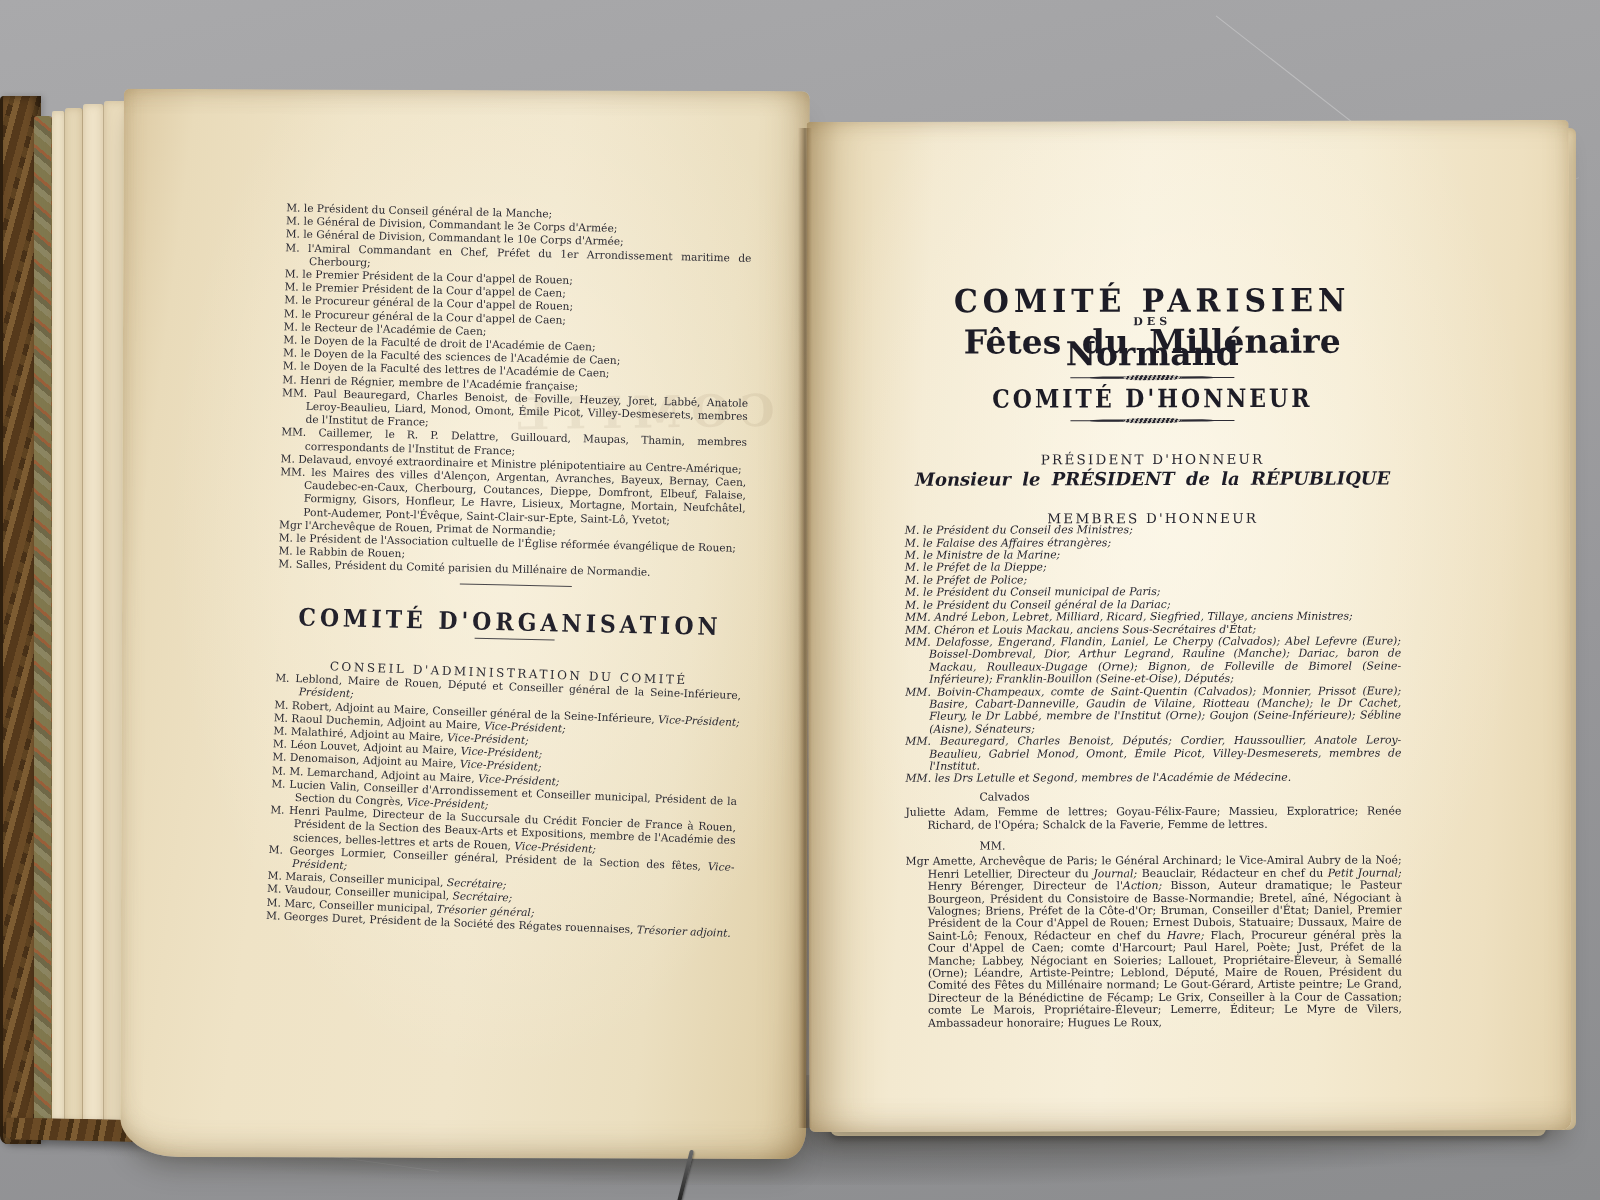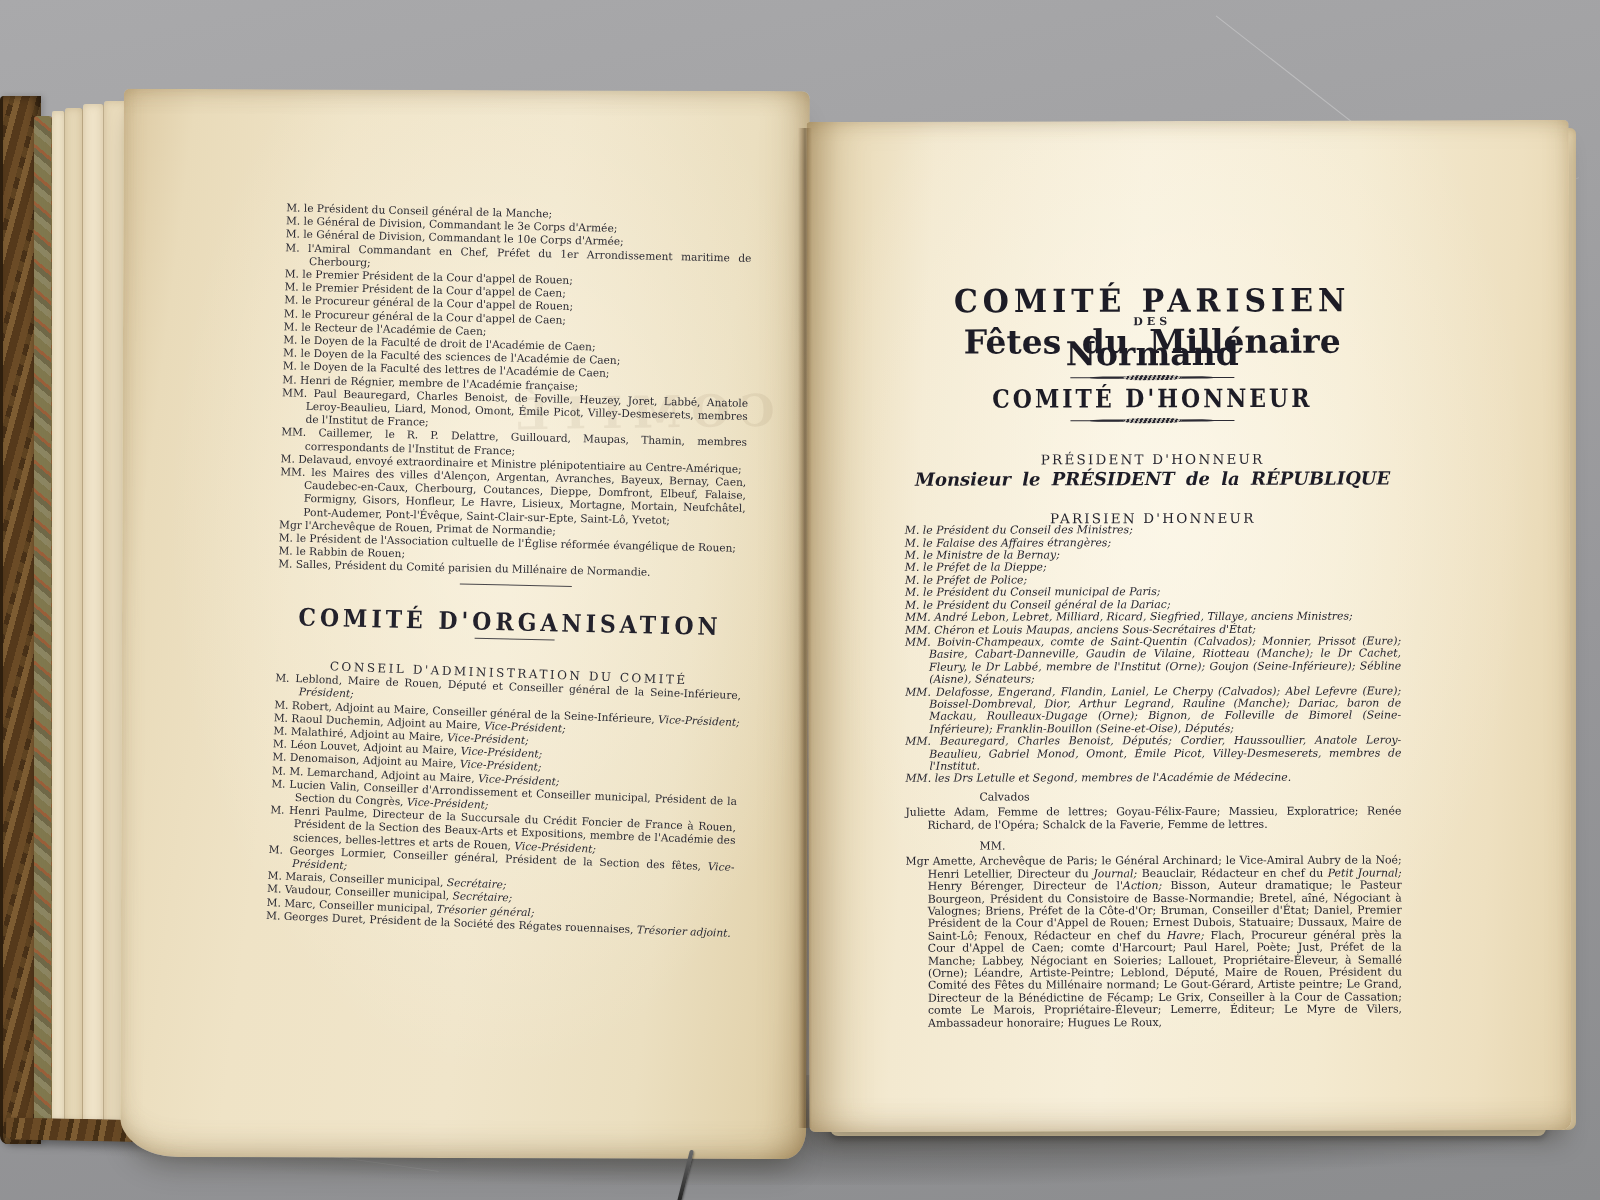--- a/index.html
+++ b/index.html
@@ -194,34 +194,34 @@
           <span class="l"></span>
         </div>
         <h2 class="rp-honneur"><span>COMITÉ D'HONNEUR</span></h2>
         <div class="orn">
           <span class="l"></span>
           <span class="k"></span>
           <span class="l"></span>
         </div>
         <h4 class="rp-sub"><span>PRÉSIDENT D'HONNEUR</span></h4>
         <div class="rp-pres"><span>Monsieur le PRÉSIDENT de la RÉPUBLIQUE</span></div>
-        <h4 class="rp-sub mem"><span>PARISIEN D'HONNEUR</span></h4>
+        <h4 class="rp-sub mem"><span>MEMBRES D'HONNEUR</span></h4>
         <ul class="plain members">
 
         <li><span>M. le Président du Conseil des Ministres;</span></li>
             <li><span>M. le Falaise des Affaires étrangères;</span></li>
-            <li><span>M. le Ministre de la Bernay;</span></li>
+            <li><span>M. le Ministre de la Marine;</span></li>
             <li><span>M. le Préfet de la Dieppe;</span></li>
             <li><span>M. le Préfet de Police;</span></li>
             <li><span>M. le Président du Conseil municipal de Paris;</span></li>
             <li><span>M. le Président du Conseil général de la Dariac;</span></li>
             <li><span>MM. André Lebon, Lebret, Milliard, Ricard, Siegfried, Tillaye, anciens Ministres;</span></li>
-            <li><span>MM. Chéron et Louis Maupas, anciens Sous-Secrétaires d'État;</span></li>
+            <li><span>MM. Chéron et Louis Mackau, anciens Sous-Secrétaires d'État;</span></li>
+            <li><span>MM. Delafosse, Engerand, Flandin, Laniel, Le Cherpy (Calvados); Abel Lefevre (Eure); Boissel-Dombreval, Dior, Arthur Legrand, Rauline (Manche); Dariac, baron de Mackau, Roulleaux-Dugage (Orne); Bignon, de Folleville de Bimorel (Seine-Inférieure); Franklin-Bouillon (Seine-et-Oise), Députés;</span></li>
             <li><span>MM. Boivin-Champeaux, comte de Saint-Quentin (Calvados); Monnier, Prissot (Eure); Basire, Cabart-Danneville, Gaudin de Vilaine, Riotteau (Manche); le Dr Cachet, Fleury, le Dr Labbé, membre de l'Institut (Orne); Goujon (Seine-Inférieure); Sébline (Aisne), Sénateurs;</span></li>
-            <li><span>MM. Delafosse, Engerand, Flandin, Laniel, Le Cherpy (Calvados); Abel Lefevre (Eure); Boissel-Dombreval, Dior, Arthur Legrand, Rauline (Manche); Dariac, baron de Mackau, Roulleaux-Dugage (Orne); Bignon, de Folleville de Bimorel (Seine-Inférieure); Franklin-Bouillon (Seine-et-Oise), Députés;</span></li>
             <li><span>MM. Beauregard, Charles Benoist, Députés; Cordier, Haussoullier, Anatole Leroy-Beaulieu, Gabriel Monod, Omont, Émile Picot, Villey-Desmeserets, membres de l'Institut.</span></li>
             <li><span>MM. les Drs Letulle et Segond, membres de l'Académie de Médecine.</span></li>
           </ul>
         <div class="side-label"><span>Calvados</span></div>
         <p class="rp-par"><span>Juliette Adam, Femme de lettres; Goyau-Félix-Faure; Massieu, Exploratrice; Renée Richard, de l'Opéra; Schalck de la Faverie, Femme de lettres.</span></p>
         <div class="side-label mm"><span>MM.</span></div>
         <p class="rp-par mm"><span>Mgr Amette, Archevêque de Paris; le Général Archinard; le Vice-Amiral Aubry de la Noé; Henri Letellier, Directeur du </span><i>Journal;</i><span> Beauclair, Rédacteur en chef du </span><i>Petit Journal;</i><span> Henry Bérenger, Directeur de l'</span><i>Action;</i><span> Bisson, Auteur dramatique; le Pasteur Bourgeon, Président du Consistoire de Basse-Normandie; Bretel, aîné, Négociant à Valognes; Briens, Préfet de la Côte-d'Or; Bruman, Conseiller d'État; Daniel, Premier Président de la Cour d'Appel de Rouen; Ernest Dubois, Statuaire; Dussaux, Maire de Saint-Lô; Fenoux, Rédacteur en chef du </span><i>Havre;</i><span> Flach, Procureur général près la Cour d'Appel de Caen; comte d'Harcourt; Paul Harel, Poète; Just, Préfet de la Manche; Labbey, Négociant en Soieries; Lallouet, Propriétaire-Éleveur, à Semallé (Orne); Léandre, Artiste-Peintre; Leblond, Député, Maire de Rouen, Président du Comité des Fêtes du Millénaire normand; Le Gout-Gérard, Artiste peintre; Le Grand, Directeur de la Bénédictine de Fécamp; Le Grix, Conseiller à la Cour de Cassation; comte Le Marois, Propriétaire-Éleveur; Lemerre, Éditeur; Le Myre de Vilers, Ambassadeur honoraire; Hugues Le Roux,</span></p>
       </div>
     </div>
 

